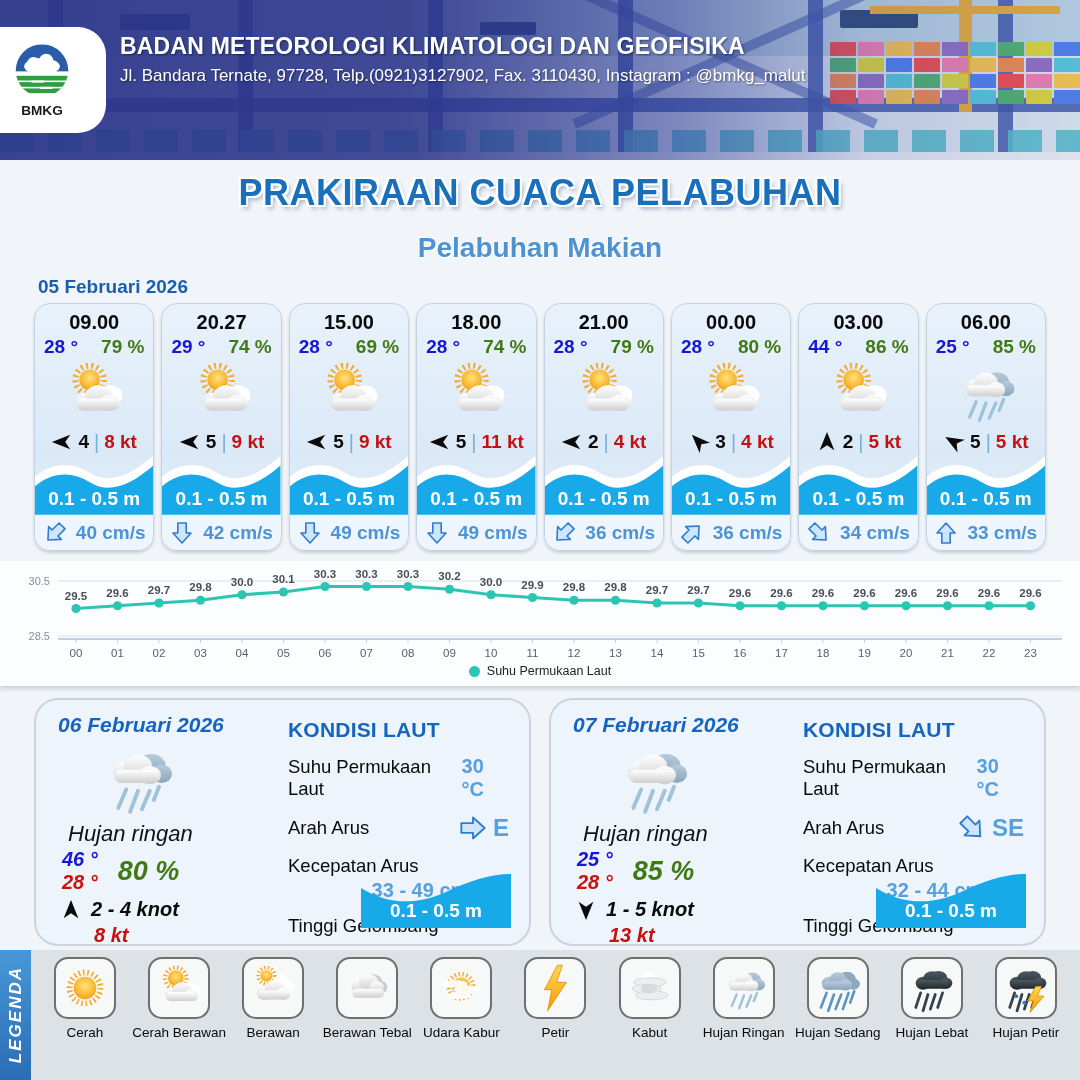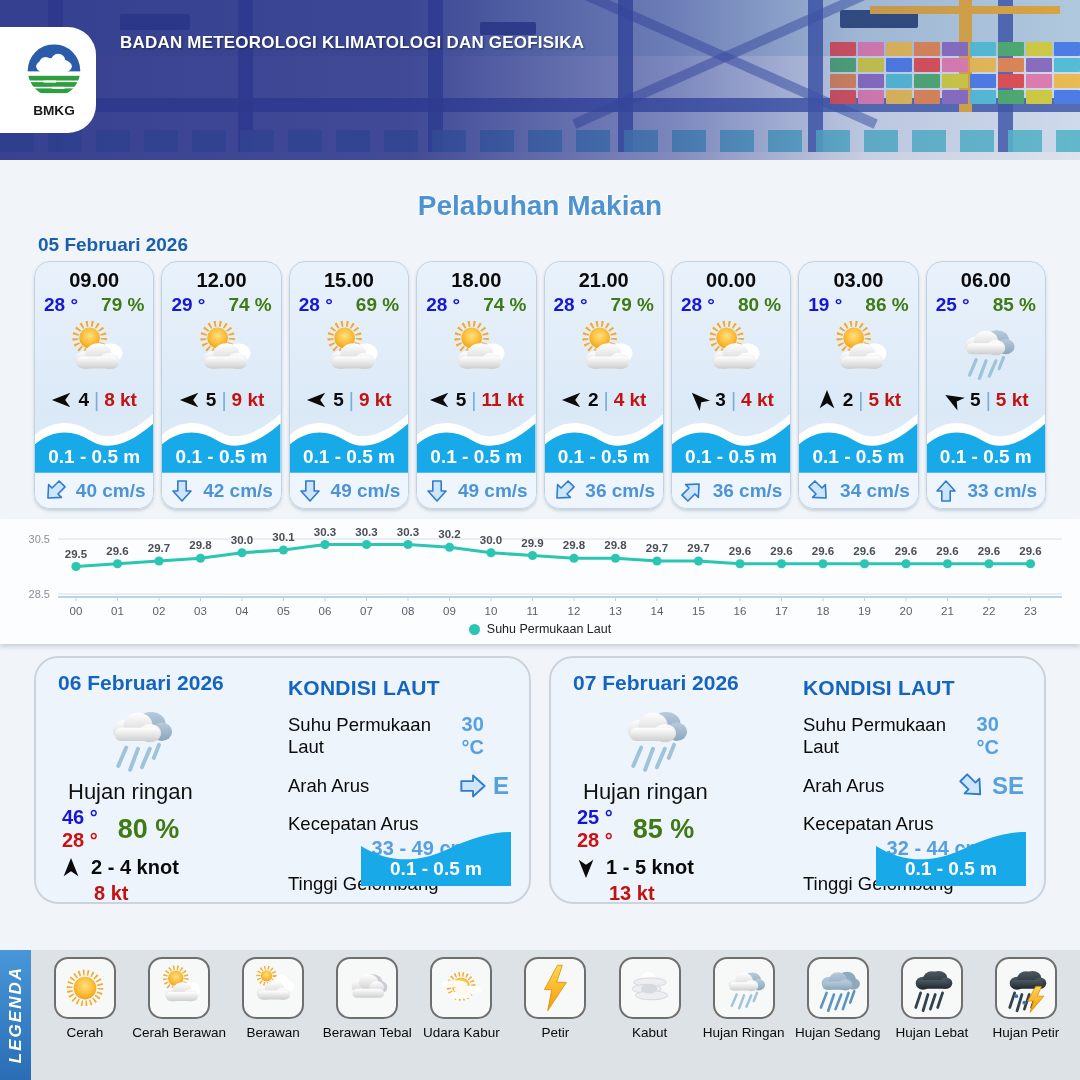--- a/index.html
+++ b/index.html
@@ -15,24 +15,24 @@
   .hero .diag { position:absolute; height:10px; background:#3f58a8; opacity:.55; }
   .hero .containers { position:absolute; right:0; top:42px; width:250px; height:62px; display:flex; flex-wrap:wrap; gap:2px; }
   .hero .containers div { width:26px; height:14px; border-radius:1px; }
   .hero .crane-v { position:absolute; right:108px; top:0; width:13px; height:112px; background:#e2a93c; }
   .hero .crane-a { position:absolute; right:20px; top:6px; width:190px; height:8px; background:#e2a93c; }
   .hero .chairs { position:absolute; left:0; right:0; bottom:8px; height:22px;
       background:repeating-linear-gradient(90deg,#58bac9 0 34px, rgba(0,0,0,0) 34px 48px); opacity:.9; }
   .hero .floor { position:absolute; left:0; right:0; bottom:0; height:8px; background:#e6ebf1; }
   .hero .overlay { position:absolute; inset:0;
       background:linear-gradient(90deg, rgba(43,53,138,.93) 0%, rgba(43,53,138,.88) 38%, rgba(46,58,148,.55) 62%, rgba(60,75,160,.18) 80%, rgba(60,75,160,.05) 100%); }
-  .logo-wrap { position:absolute; left:0; top:27px; width:96px; height:106px; background:#fff;
-      border-radius:0 28px 28px 0; display:flex; align-items:center; justify-content:flex-end; z-index:3; }
+  .logo-wrap { position:absolute; left:0; top:27px; width:106px; height:106px; background:#fff;
+      border-radius:0 28px 28px 0; display:flex; align-items:center; justify-content:flex-start; z-index:3; }
   .hero-text { position:absolute; left:120px; top:33px; z-index:3; color:#fff; text-shadow:1px 1px 2px rgba(0,0,0,.45); }
-  .hero-agency { font-size:17px; font-weight:700; letter-spacing:.2px; }
+  .hero-agency { font-size:23px; font-weight:700; letter-spacing:.2px; }
   .hero-station { font-size:30px; font-weight:700; margin-top:3px; letter-spacing:-.3px; }
   .hero-address { font-size:17px; font-weight:400; margin-top:6px; }
 
   
   .title-block { text-align:center; margin-top:12px; flex:none; }
   .main-title { font-size:36px; font-weight:800; color:#1a6fba; letter-spacing:.5px;
       text-shadow:-2px -2px 0 #fff, 2px -2px 0 #fff, -2px 2px 0 #fff, 2px 2px 0 #fff, 3px 4px 4px rgba(70,100,140,.45); }
   .port-title { font-size:28px; font-weight:700; color:#4e92d2; margin-top:18px;
       text-shadow:-1px -1px 0 #fff, 1px 1px 0 #fff; }
   .validity { display:flex; justify-content:center; align-items:baseline; gap:9px; margin-top:9px; font-size:18px; color:#0a0a0a; }
@@ -63,21 +63,21 @@
 
   
   .chart-panel { margin-top:10px; background:#fbfdff; box-shadow:0 3px 4px rgba(100,110,125,.25); padding-top:4px; flex:none; }
   .chart-panel svg { display:block; width:1080px; height:96px; }
   .chart-legend { display:flex; justify-content:center; align-items:center; gap:7px; padding:3px 0 8px; font-size:12.5px; color:#222; }
   .chart-legend .dot { width:11px; height:11px; border-radius:50%; }
 
   
   .day-row { display:flex; gap:18px; margin:12px 34px 0; flex:none; }
   .dcard { flex:1; height:248px; background:#eef4fb; border:2px solid #ccd3da; border-radius:24px; display:flex; padding:8px 14px; }
-  .d-left { width:212px; padding-left:8px; }
+  .d-left { width:212px; padding-left:8px;font-style:italic; }
   .d-date { color:#1565c0; font-weight:700; font-size:21px; margin-top:5px; }
   .d-icon { width:104px; height:84px; margin-left:28px; }
   .d-icon svg { width:100%; height:100%; }
   .d-cond { font-size:22px; color:#111; margin-left:10px; }
   .d-temps { display:flex; align-items:center; gap:20px; margin-top:1px; margin-left:4px; }
   .d-tmin { color:#1616d6; font-weight:700; font-size:20px; display:block; }
   .d-tmax { color:#cc1111; font-weight:700; font-size:20px; display:block; }
   .d-rh { color:#3f7a14; font-weight:700; font-size:27px; }
   .d-wind { display:flex; align-items:center; gap:9px; font-size:20px; font-weight:700; color:#0a0a0a; margin-top:4px; margin-left:2px; }
   .d-wind .dart svg { width:22px; height:22px; display:block; }
@@ -211,24 +211,26 @@
         <rect x="14" y="42" width="52" height="4.5" fill="#2e9e3f"></rect>
         <rect x="14" y="48" width="52" height="4.5" fill="#2e9e3f"></rect>
         <rect x="30" y="40.5" width="12" height="2" fill="#ffffff"></rect>
         <rect x="38" y="46.5" width="12" height="2" fill="#ffffff"></rect>
       </g>
       <text x="40" y="73" font-size="13" font-weight="bold" text-anchor="middle" fill="#1a1a1a" font-family="Liberation Sans, sans-serif">BMKG</text>
     </svg>
   </div>
   <div class="hero-text">
     <div class="hero-agency">BADAN METEOROLOGI KLIMATOLOGI DAN GEOFISIKA</div>
+    <div class="hero-address">Jl. Bandara Ternate, 97728, Telp.(0921)3127902, Fax. 3110430, Instagram : @bmkg_malut</div>
   </div>
 </div>
 
 <div class="title-block">
+  <div class="main-title">PRAKIRAAN CUACA PELABUHAN</div>
   <div class="port-title">Pelabuhan Makian</div>
 </div>
 
 <div class="hourly-date">05 Februari 2026</div>
 <div class="cards-row" id="hourly-row">
   <div class="hcard">
     <div class="h-time">09.00</div>
     <div class="h-tr">
       <span class="h-temp">28 °</span>
       <span class="h-rh">79 %</span>
@@ -269,21 +271,21 @@
       <span class="blockarrow">
           <svg viewBox="0 0 24 24" width="24" height="24" style="transform: rotate(225deg);">
             <path d="M12 2 L21 12 H16.2 V22 H7.8 V12 H3 Z" fill="#cde6fb" stroke="#2f7bd0" stroke-width="1.6" stroke-linejoin="round"></path>
           </svg>
         </span>
       <span class="h-cur-t">40 cm/s</span>
     </div>
   </div>
 
   <div class="hcard">
-    <div class="h-time">12.00</div>
+    <div class="h-time">20.27</div>
     <div class="h-tr">
       <span class="h-temp">29 °</span>
       <span class="h-rh">74 %</span>
     </div>
     <div class="h-icon">
         <svg viewBox="0 0 64 64">
           <circle cx="28" cy="20" r="13" fill="none" stroke="#f6a92c" stroke-width="5.5" stroke-dasharray="1.8 3"></circle>
           <circle cx="28" cy="20" r="9.5" fill="url(#sunG)"></circle>
           <g fill="#ffffff">
             <ellipse cx="47" cy="34" rx="11" ry="9"></ellipse>
@@ -511,21 +513,21 @@
             <path d="M12 2 L21 12 H16.2 V22 H7.8 V12 H3 Z" fill="#cde6fb" stroke="#2f7bd0" stroke-width="1.6" stroke-linejoin="round"></path>
           </svg>
         </span>
       <span class="h-cur-t">36 cm/s</span>
     </div>
   </div>
 
   <div class="hcard">
     <div class="h-time">03.00</div>
     <div class="h-tr">
-      <span class="h-temp">19 °</span>
+      <span class="h-temp">44 °</span>
       <span class="h-rh">86 %</span>
     </div>
     <div class="h-icon">
         <svg viewBox="0 0 64 64">
           <circle cx="28" cy="20" r="13" fill="none" stroke="#f6a92c" stroke-width="5.5" stroke-dasharray="1.8 3"></circle>
           <circle cx="28" cy="20" r="9.5" fill="url(#sunG)"></circle>
           <g fill="#ffffff">
             <ellipse cx="47" cy="34" rx="11" ry="9"></ellipse>
           </g>
           <g fill="url(#cloudG)">

